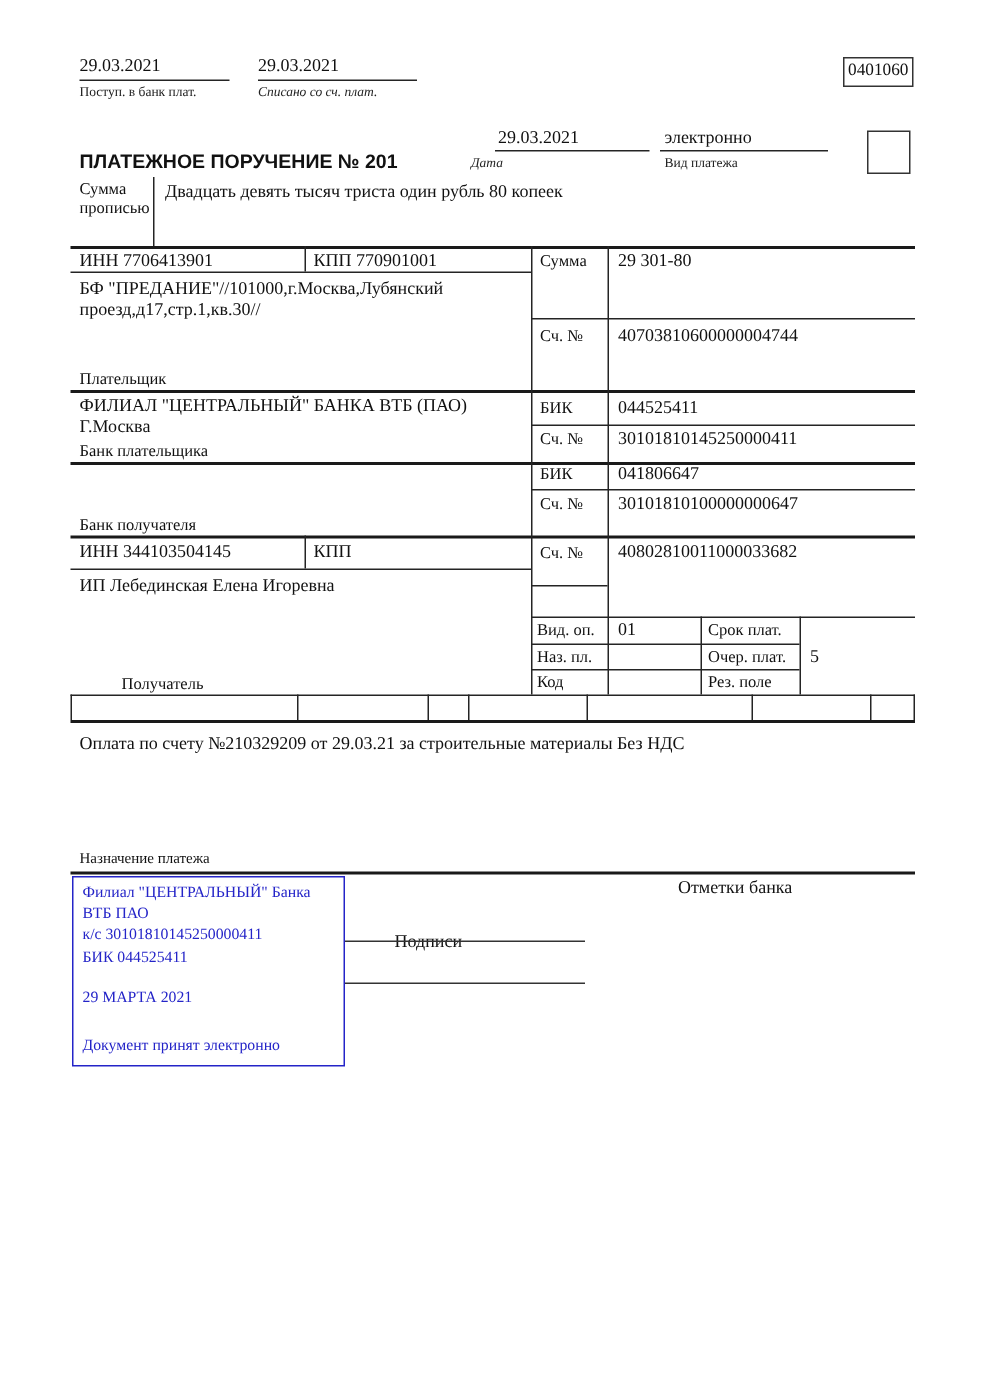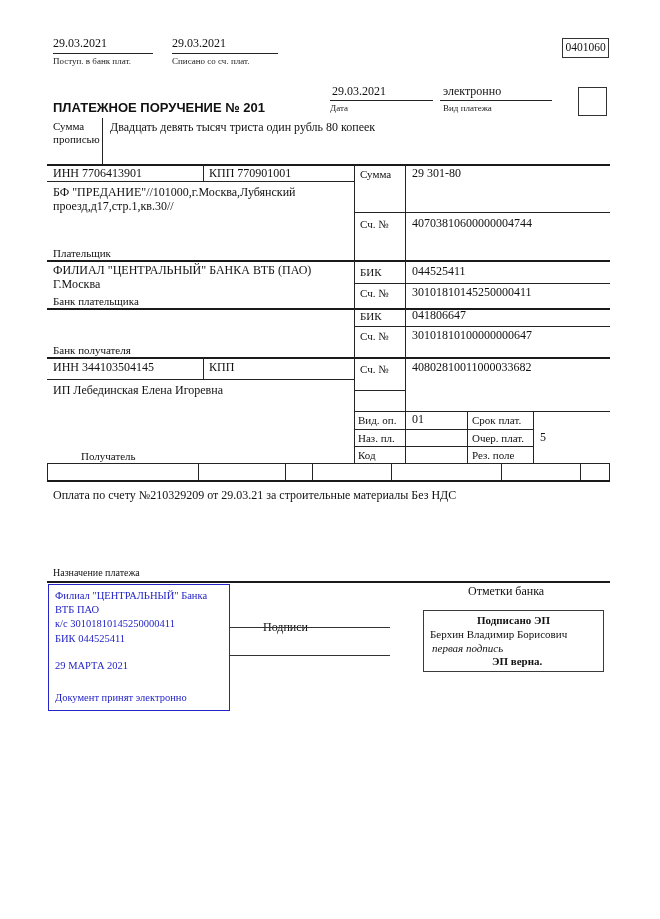--- a/index.html
+++ b/index.html
@@ -26,29 +26,29 @@
 <body>
 
 <div class="page">
 
   <div class="abs t" style="left:53px;top:37px;">29.03.2021</div>
   <div class="hl" style="left:53px;top:53px;width:100px;"></div>
   <div class="abs sm" style="left:53px;top:57px;">Поступ. в банк плат.</div>
 
   <div class="abs t" style="left:172px;top:37px;">29.03.2021</div>
   <div class="hl" style="left:172px;top:53px;width:106px;"></div>
-  <div class="abs sm" style="left:172px;top:57px;">Списано со сч. плат.</div>
+  <div class="abs sm" style="left:172px;top:57px;font-style:italic;">Списано со сч. плат.</div>
 
   <div class="box" style="left:562px;top:38px;width:47px;height:20px;text-align:center;font-size:11.5px;line-height:17px;">0401060</div>
 
   <div class="abs title" style="left:53px;top:84px;">ПЛАТЕЖНОЕ ПОРУЧЕНИЕ № 201</div>
 
   <div class="abs t" style="left:332px;top:85px;">29.03.2021</div>
   <div class="hl" style="left:330px;top:100px;width:103px;"></div>
-  <div class="abs sm" style="left:330px;top:104px;">Дата</div>
+  <div class="abs sm" style="left:314px;top:104px;font-style:italic;">Дата</div>
 
   <div class="abs t" style="left:443px;top:85px;">электронно</div>
   <div class="hl" style="left:440px;top:100px;width:112px;"></div>
   <div class="abs sm" style="left:443px;top:104px;">Вид платежа</div>
 
   <div class="abs" style="left:578px;top:87px;width:29px;height:29px;border:1px solid #333;box-sizing:border-box;"></div>
 
   <div class="abs lbl" style="left:53px;top:120px;width:48px;">Сумма прописью</div>
   <div class="vl" style="left:102px;top:118px;height:46px;"></div>
   <div class="abs t" style="left:110px;top:121px;width:495px;">Двадцать девять тысяч триста один рубль 80 копеек</div>
@@ -122,34 +122,28 @@
   <div class="abs lbl" style="left:472px;top:432px;">Очер. плат.</div>
   <div class="abs t" style="left:540px;top:431px;">5</div>
   <div class="abs lbl" style="left:358px;top:449px;">Код</div>
   <div class="abs lbl" style="left:472px;top:449px;">Рез. поле</div>
 
   <div class="abs t" style="left:53px;top:489px;width:520px;">Оплата по счету №210329209 от 29.03.21 за строительные материалы Без НДС</div>
   <div class="abs" style="left:53px;top:567px;font-size:10px;">Назначение платежа</div>
   <div class="hl thick" style="left:47px;top:581px;width:563px;"></div>
 
   <div class="abs t" style="left:263px;top:585px;margin-top:36px;">Подписи</div>
-  <div class="abs t" style="left:452px;top:585px;margin-left:16px;">Отметки банка</div>
+  <div class="abs t" style="left:452px;top:585px;">Отметки банка</div>
 
   <div class="stamp" style="left:48px;top:584px;width:182px;height:127px;">
     <div>Филиал "ЦЕНТРАЛЬНЫЙ" Банка</div>
     <div>ВТБ ПАО</div>
     <div>к/с 30101810145250000411</div>
     <div>БИК 044525411</div>
     <div style="margin-top:13px;">29 МАРТА 2021</div>
     <div style="position:absolute;left:6px;bottom:5px;">Документ принят электронно</div>
   </div>
 
   <div class="hl" style="left:230px;top:627px;width:160px;background:#333;"></div>
   <div class="hl" style="left:230px;top:655px;width:160px;background:#333;"></div>
 
-  <div class="esign" style="left:423px;top:610px;width:181px;height:62px;">
-    <div class="b" style="text-align:center;">Подписано ЭП</div>
-    <div>Берхин Владимир Борисович</div>
-    <div class="i" style="padding-left:2px;">первая подпись</div>
-    <div class="b" style="padding-left:62px;">ЭП верна.</div>
-  </div>
 
 </div>
 
 </body></html>

